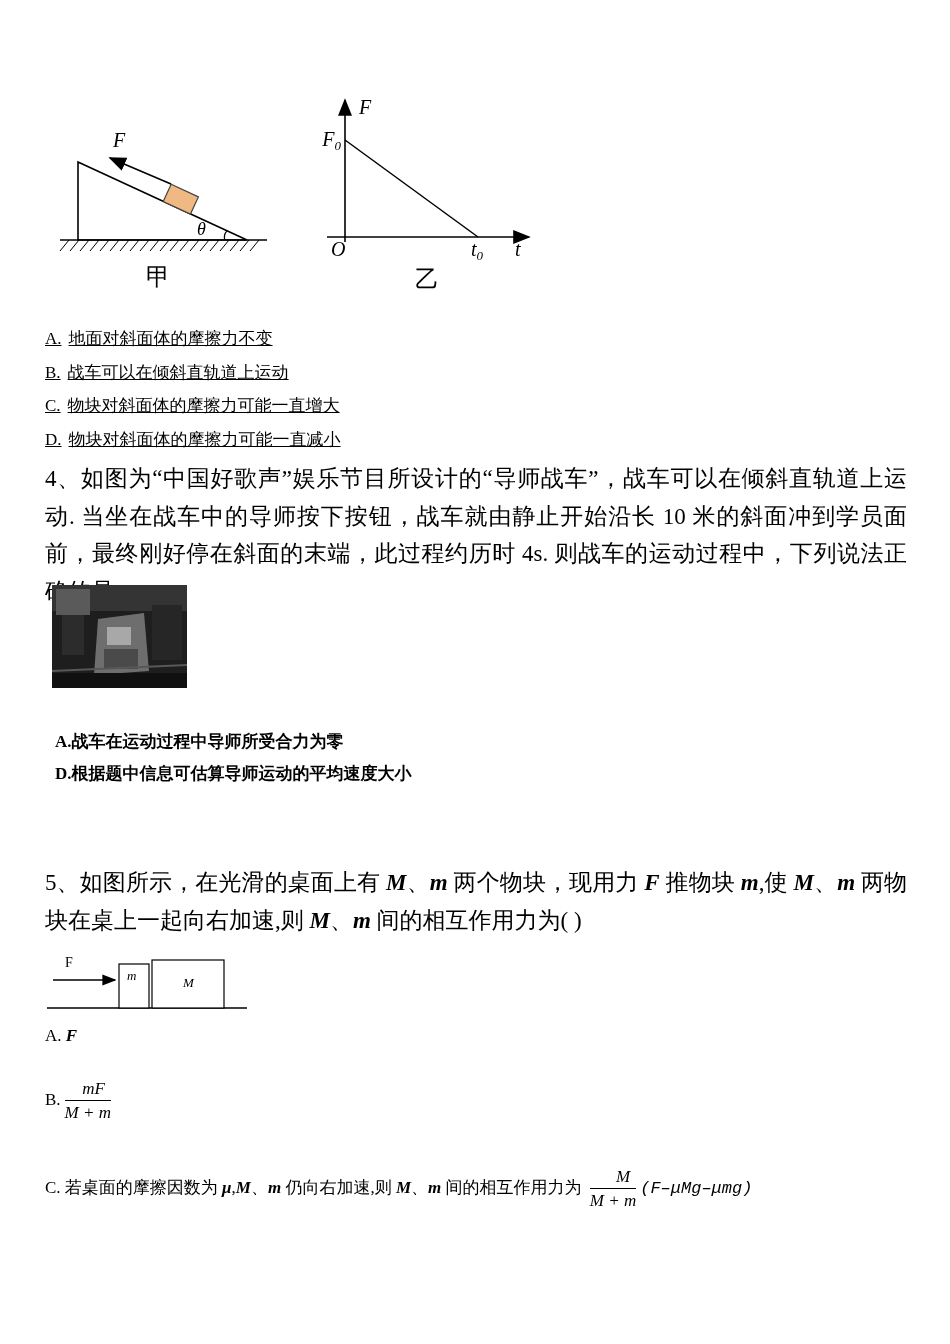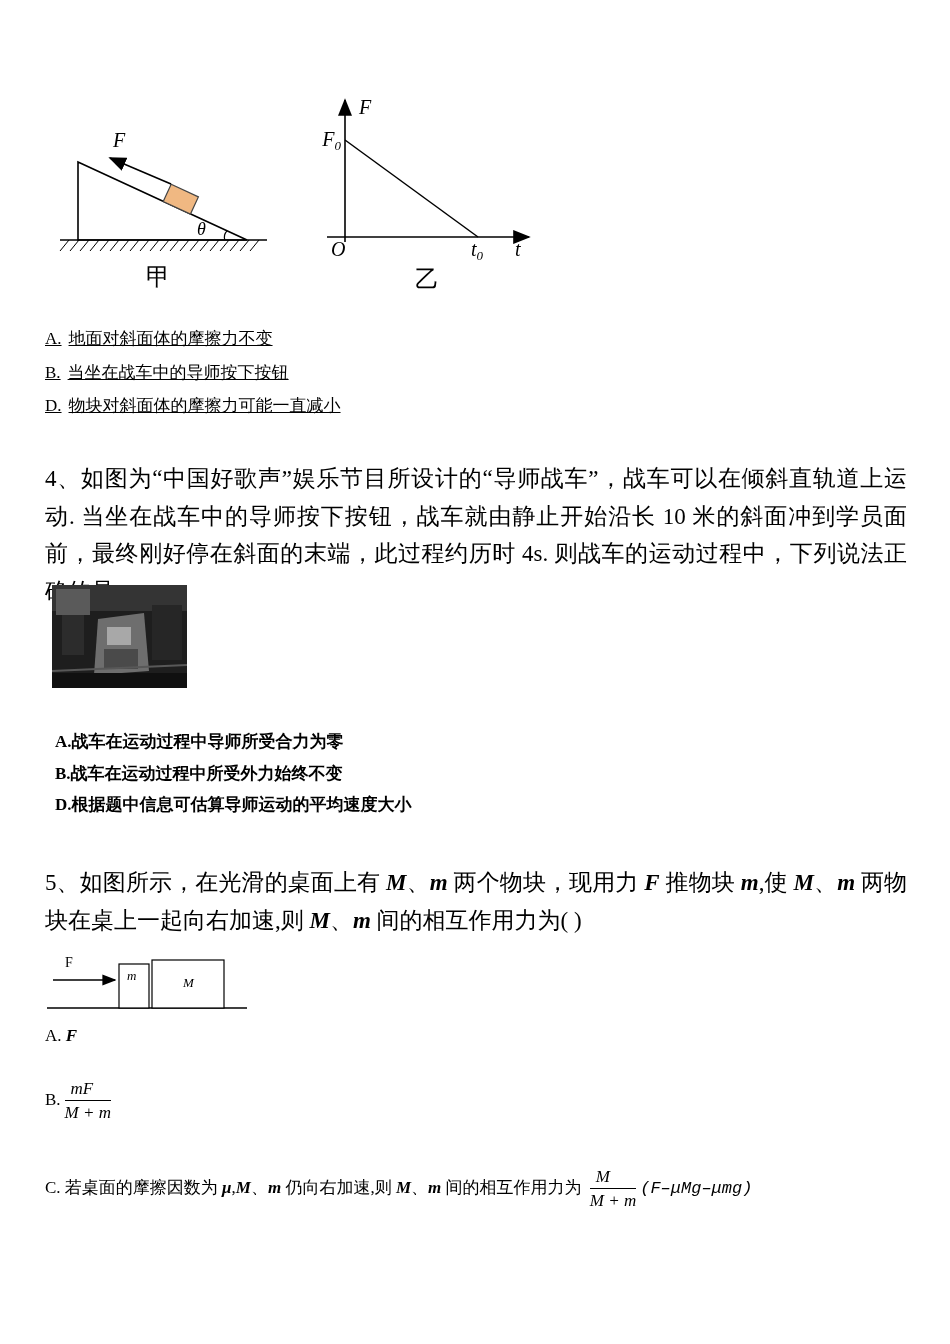--- a/index.html
+++ b/index.html
@@ -8,21 +8,21 @@
     position:relative; width:950px; height:1344px; background:#fff;
     font-family:"Liberation Serif", serif; color:#000; overflow:hidden;
   }
   .abs { position:absolute; }
   .stem { width:862px; text-align:justify; font-size:23px; line-height:37.5px; }
   .optline { font-size:17px; line-height:33.5px; white-space:nowrap; }
   .optline .lbl { margin-right:7px; }
   .optline2 { font-size:17px; line-height:31.5px; font-weight:bold; white-space:nowrap; }
   .var { font-family:"Liberation Serif", serif; font-style:italic; font-weight:bold; }
   .vari { font-family:Liberation Mono, monospace; font-style:italic; font-weight:normal; }
-  .frac { display:inline-block; vertical-align:middle; text-align:left;
+  .frac { display:inline-block; vertical-align:middle; text-align:right;
           font-family:"Liberation Serif", serif; font-style:italic; font-size:17px;
           line-height:1.25; margin:0 4px; }
   .frac .num { display:block; border-bottom:1.4px solid #000; padding:0 6px 1px; }
   .frac .den { display:block; padding-top:1px; }
   .photo { width:135px; height:103px; }
   svg text { font-family:"Liberation Serif", serif; }
   .svar  { font-style:italic; font-size:20px; }
   .svar-s{ font-style:italic; font-size:18px; }
   .ssub  { font-size:13px; font-style:italic; }
   .scap  { font-size:24px; }
@@ -72,21 +72,22 @@
     <text x="54" y="24" class="svar">F</text>
     <text x="36" y="56" text-anchor="end" class="svar"><tspan>F</tspan><tspan class="ssub" dy="4">0</tspan></text>
     <text x="26" y="166" class="svar">O</text>
     <text x="166" y="166" class="svar"><tspan>t</tspan><tspan class="ssub" dy="4">0</tspan></text>
     <text x="210" y="166" class="svar">t</text>
     <text x="122" y="197" class="scap" text-anchor="middle">乙</text>
   </svg>
 
   <div class="abs" style="left:45px; top:322px;text-decoration:underline;">
     <div class="optline"><span class="lbl">A.</span><span>地面对斜面体的摩擦力不变</span></div>
-    <div class="optline"><span class="lbl">B.</span><span>当坐在战车中的导师按下按钮</span></div>
+    <div class="optline"><span class="lbl">B.</span><span>战车可以在倾斜直轨道上运动</span></div>
+    <div class="optline"><span class="lbl">C.</span><span>物块对斜面体的摩擦力可能一直增大</span></div>
     <div class="optline"><span class="lbl">D.</span><span>物块对斜面体的摩擦力可能一直减小</span></div>
   </div>
 
   <div class="abs stem" style="left:45px; top:460px;">4、如图为“中国好歌声”娱乐节目所设计的“导师战车”，战车可以在倾斜直轨道上运动. 当坐在战车中的导师按下按钮，战车就由静止开始沿长 10 米的斜面冲到学员面前，最终刚好停在斜面的末端，此过程约历时 4s. 则战车的运动过程中，下列说法正确的是</div>
 
   <div class="abs photo" style="left:52px; top:585px;">
     <svg width="135" height="103" viewBox="0 0 135 103">
       <rect width="135" height="103" fill="#1e1e1e"></rect>
       <rect x="0" y="0" width="135" height="26" fill="#343434"></rect>
       <rect x="4" y="4" width="34" height="26" fill="#5a5a5a"></rect>
@@ -95,21 +96,20 @@
       <rect x="55" y="42" width="24" height="18" fill="#a8a8a8"></rect>
       <rect x="52" y="64" width="34" height="20" fill="#4a4a4a"></rect>
       <rect x="0" y="88" width="135" height="15" fill="#101010"></rect>
       <line x1="0" y1="86" x2="135" y2="80" stroke="#585858" stroke-width="2"></line>
       <rect x="100" y="20" width="30" height="55" fill="#262626"></rect>
     </svg>
   </div>
 
   <div class="abs" style="left:55px; top:726px;">
     <div class="optline2"><span>A.</span><span>战车在运动过程中导师所受合力为零</span></div>
-    <div class="optline2"><span>B.</span><span>战车在运动过程中所受外力始终不变</span></div>
     <div class="optline2"><span>D.</span><span>根据题中信息可估算导师运动的平均速度大小</span></div>
   </div>
 
   <div class="abs stem" style="left:45px; top:864px; line-height:38px;">
     <span>5、如图所示，在光滑的桌面上有 </span><span class="var">M</span><span>、</span><span class="var">m</span><span> 两个物块，现用力 </span><span class="var">F</span><span> 推物块 </span><span class="var">m</span><span>,使 </span><span class="var">M</span><span>、</span><span class="var">m</span><span> 两物块在桌上一起向右加速,则 </span><span class="var">M</span><span>、</span><span class="var">m</span><span> 间的相互作用力为( )</span>
   </div>
 
   <svg class="abs" style="left:45px; top:940px;" width="220" height="75" viewBox="0 0 220 75">
     <defs>
       <marker id="arrB" viewBox="0 0 10 8" refX="9" refY="4" markerWidth="10" markerHeight="8" orient="auto">

